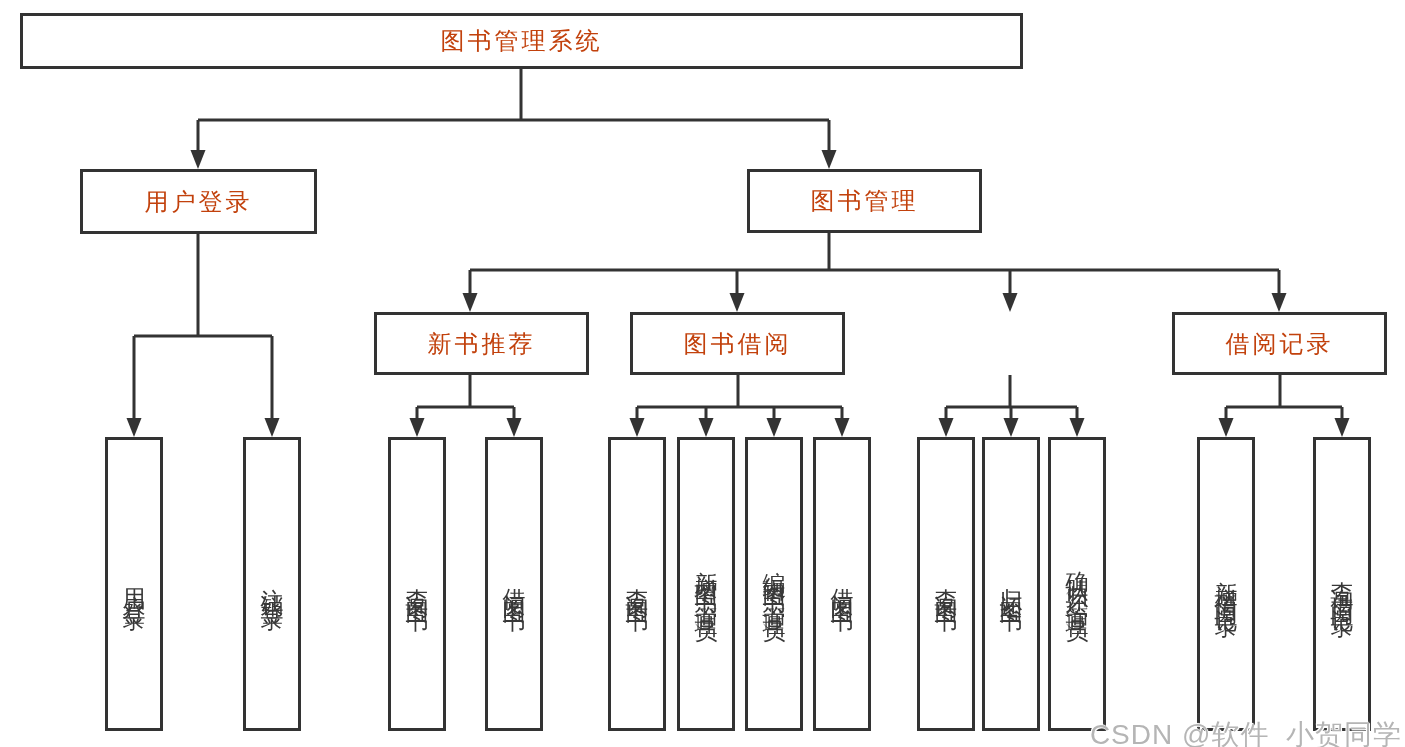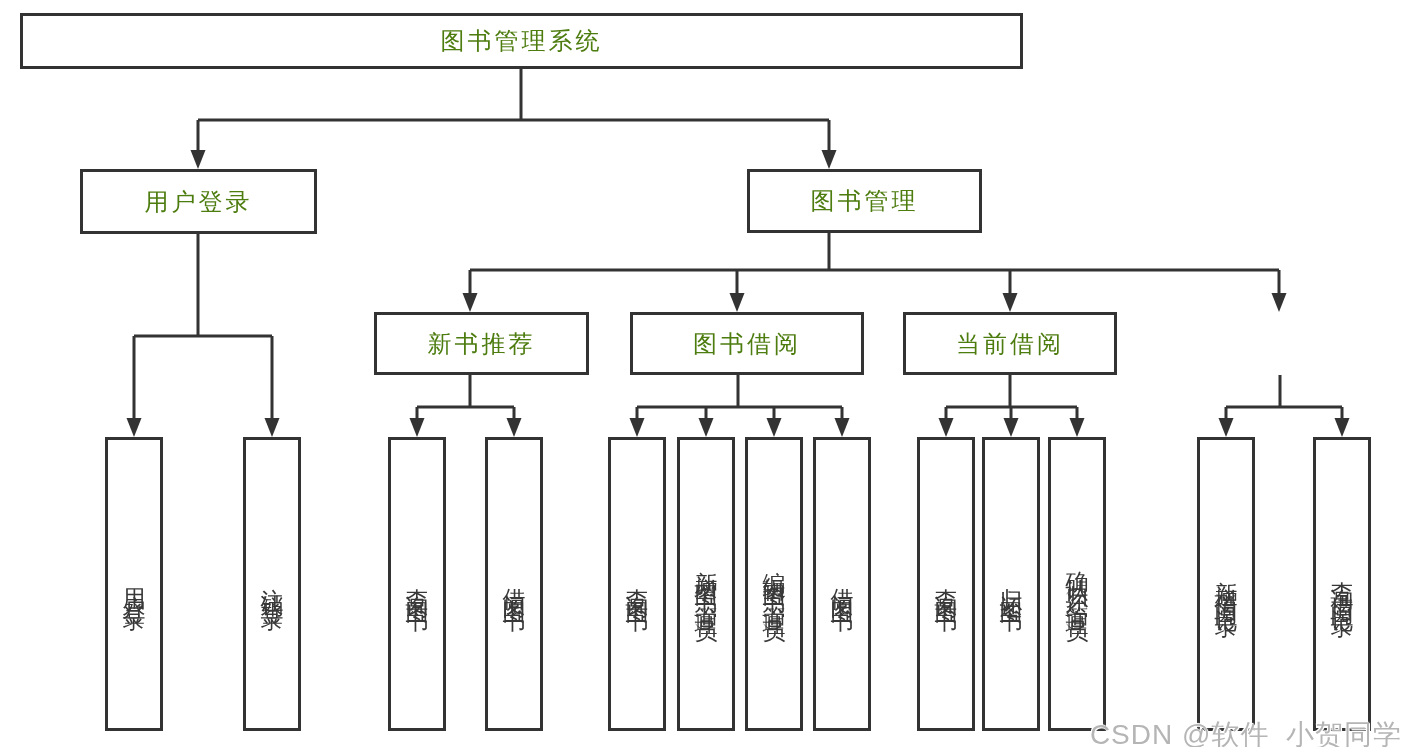--- a/index.html
+++ b/index.html
@@ -25,21 +25,21 @@
   .hbox {
     position: absolute;
     box-sizing: border-box;
     background: #ffffff;
     border: 3px solid #333333;
     display: flex;
     align-items: center;
     justify-content: center;
     font-size: 24px;
     letter-spacing: 3px;
-    color: #4d7c0f;
+    color: #c2410c;
     white-space: nowrap;
   }
   .vbox {
     position: absolute;
     box-sizing: border-box;
     top: 437px;
     width: 58px;
     height: 294px;
     background: #ffffff;
     border: 3px solid #333333;
@@ -112,25 +112,25 @@
   <div class="hbox" style="left:80px; top:169px; width:237px; height:65px">
     <span>用户登录</span>
   </div>
   <div class="hbox" style="left:747px; top:169px; width:235px; height:64px">
     <span>图书管理</span>
   </div>
 
   <div class="hbox" style="left:374px; top:312px; width:215px; height:63px">
     <span>新书推荐</span>
   </div>
-  <div class="hbox" style="left:630px; top:312px; width:234px; height:63px">
+  <div class="hbox" style="left:630px; top:312px; width:215px; height:63px">
     <span>图书借阅</span>
   </div>
-  <div class="hbox" style="left:903px; top:312px; width:214px; height:63px">
-    <span>当前借阅</span>
+  <div class="hbox" style="left:1172px; top:312px; width:215px; height:63px">
+    <span>借阅记录</span>
   </div>
 
   <div class="vbox" style="left:105px">
     <span>用户登录</span>
   </div>
   <div class="vbox" style="left:243px">
     <span>注销登录</span>
   </div>
 
   <div class="vbox" style="left:388px">

